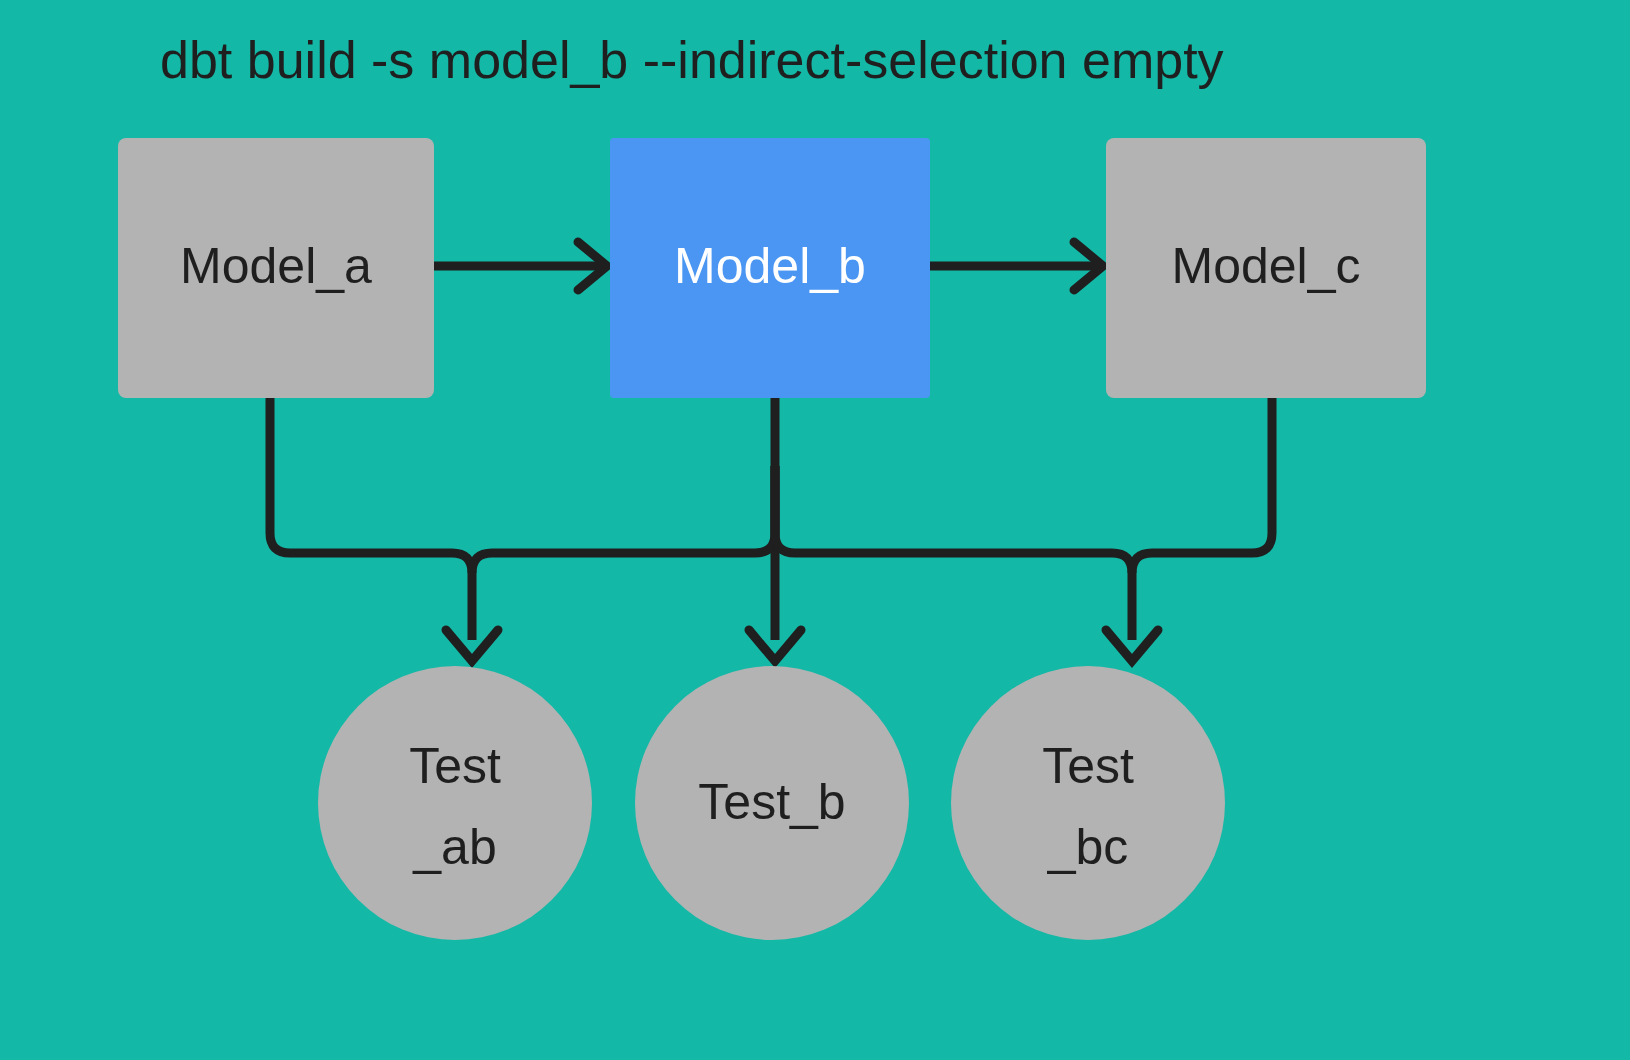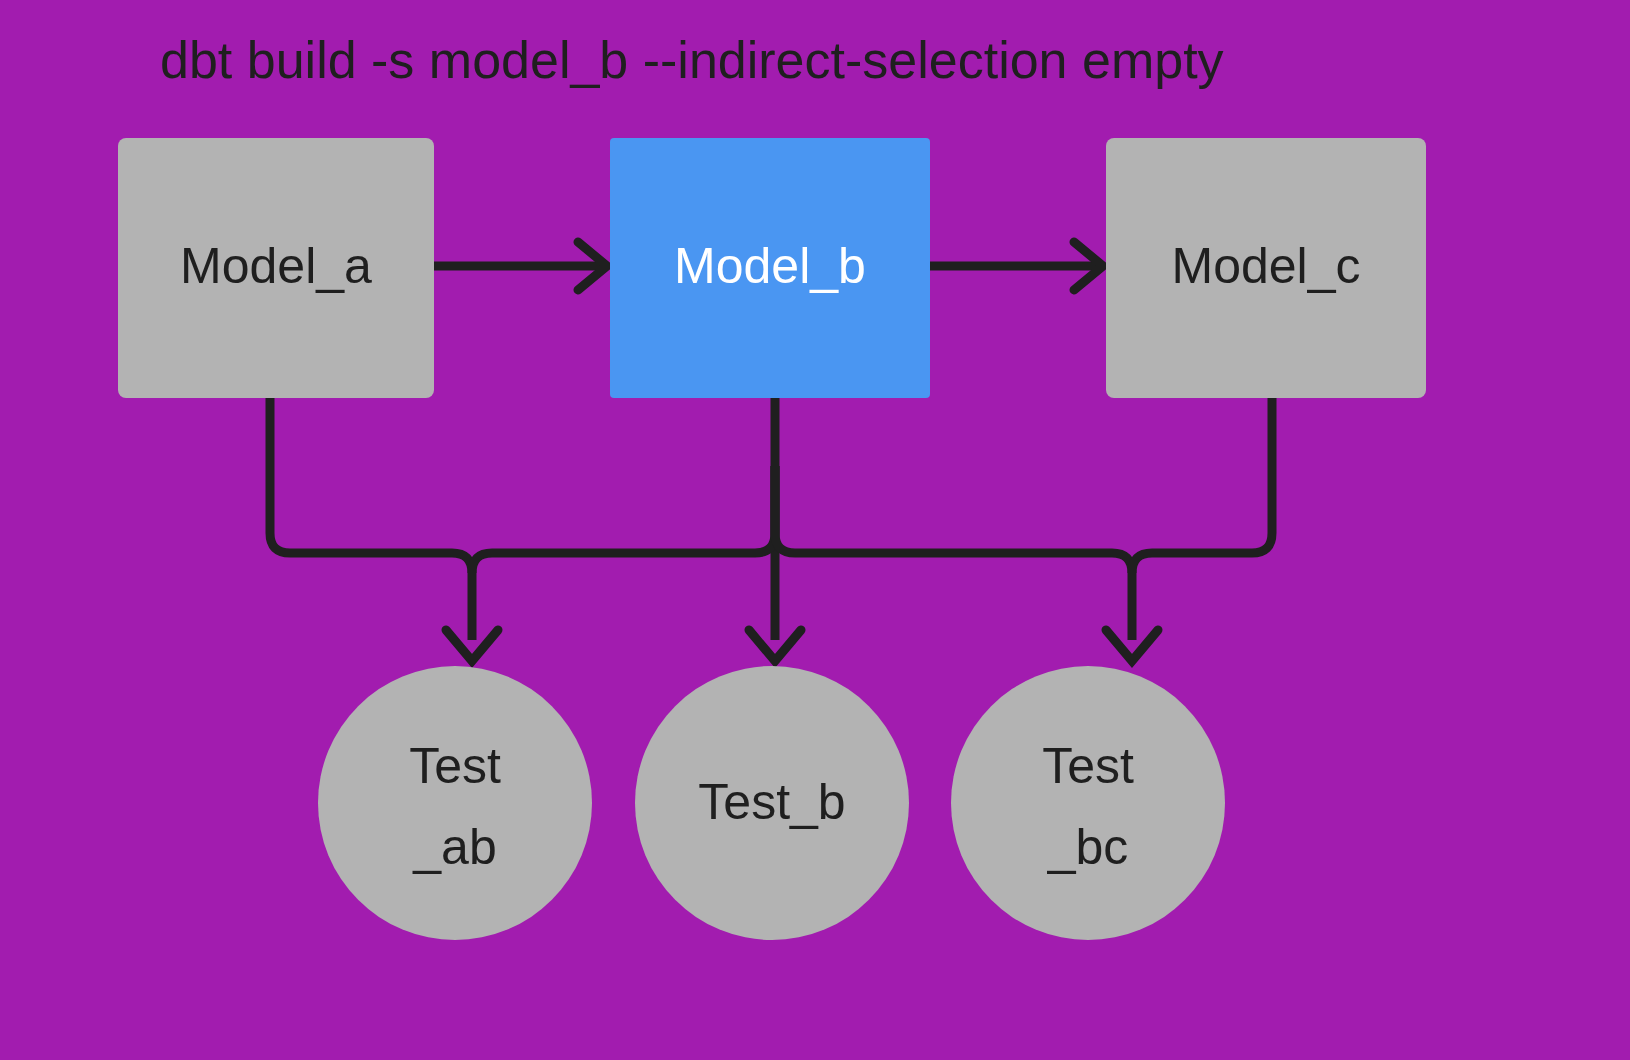--- a/index.html
+++ b/index.html
@@ -7,21 +7,21 @@
     padding: 0;
     background: #ffffff;
   }
   body {
     font-family: "Liberation Sans", sans-serif;
   }
   #canvas {
     position: relative;
     width: 1630px;
     height: 1060px;
-    background: #a21caf;
+    background: #14b8a6;
     overflow: hidden;
   }
   #diagram-svg {
     position: absolute;
     left: 0;
     top: 0;
     width: 1630px;
     height: 1060px;
   }
   .title-text {

